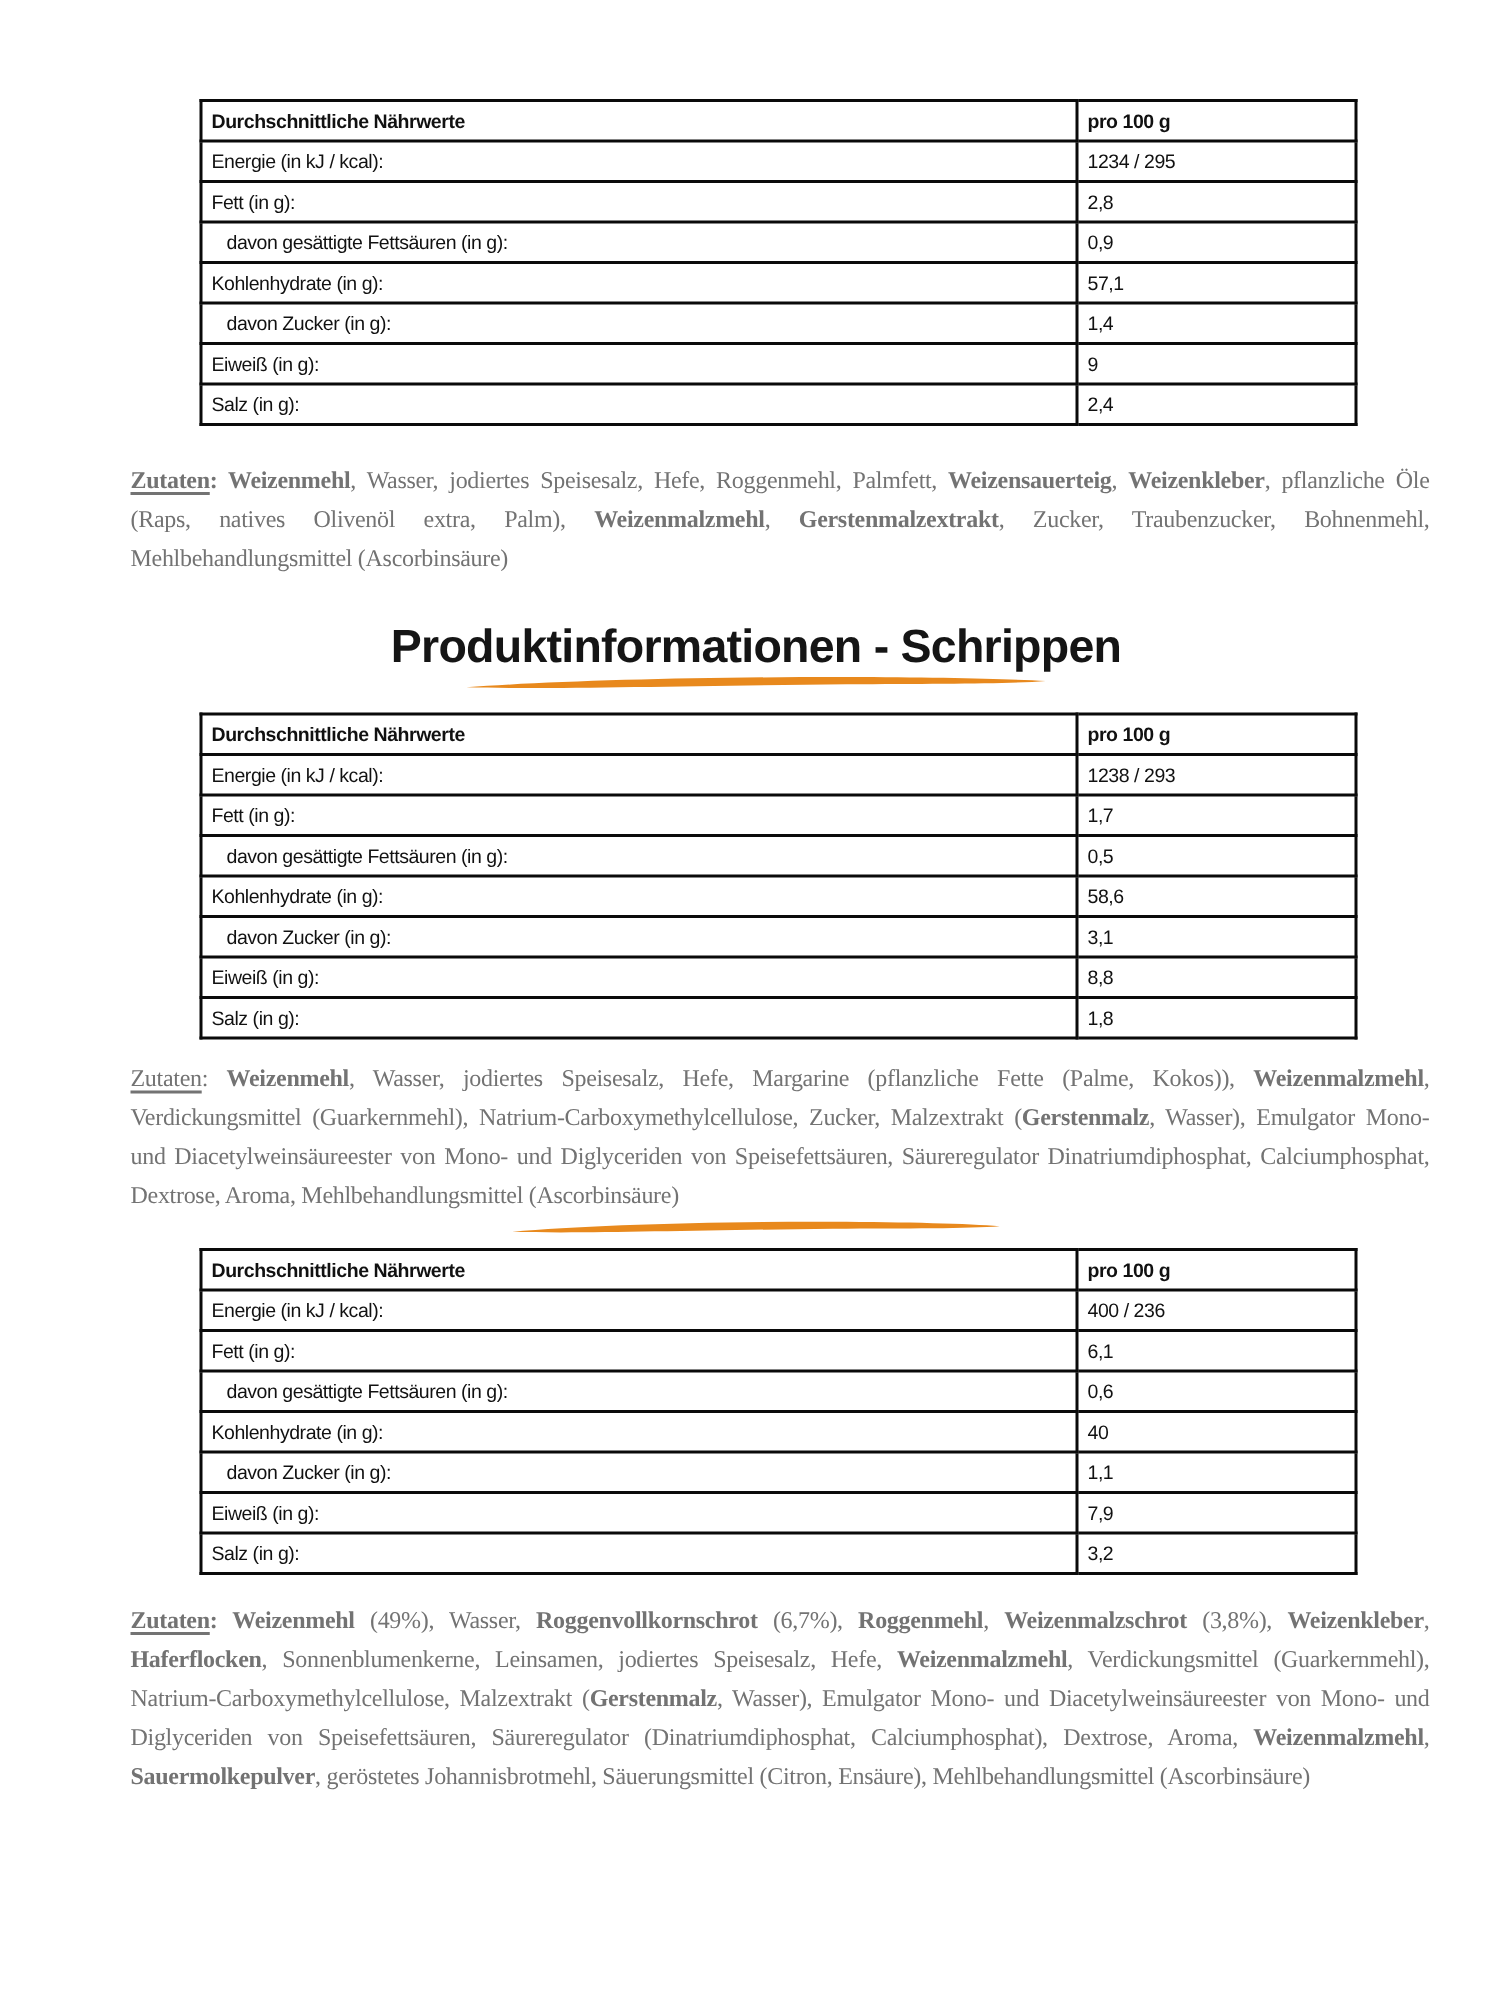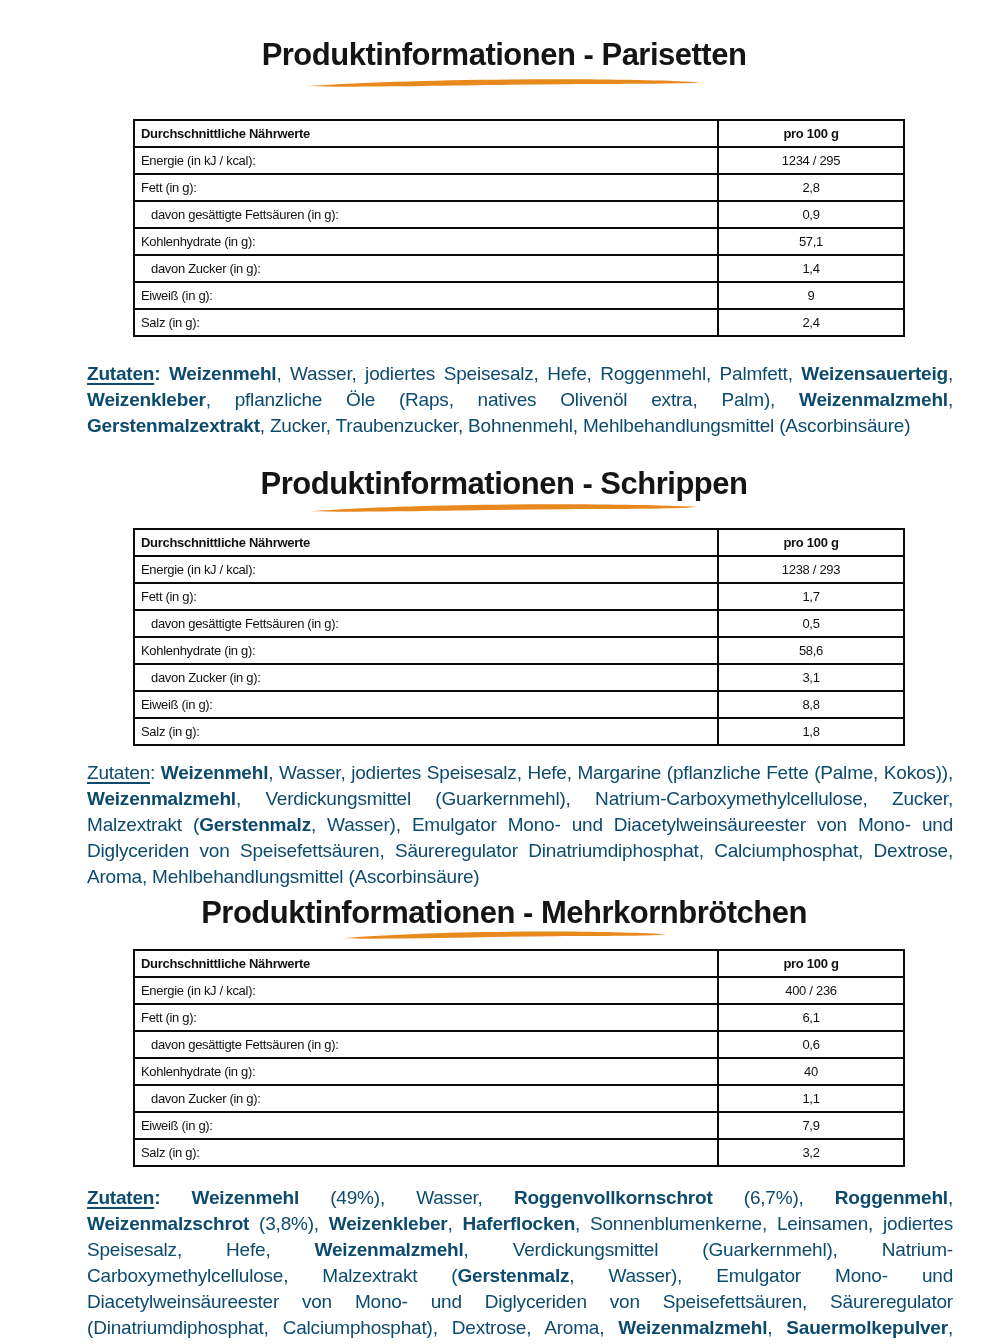--- a/index.html
+++ b/index.html
@@ -32,32 +32,33 @@
     height:27px;
     font-size:13px;
     line-height:22px;
     padding:1px 6px;
     vertical-align:middle;
     letter-spacing:-0.3px;
     overflow:hidden;
     white-space:nowrap;
   }
   .col-label { width:584px; text-align:left; }
-  .col-value { width:186px; text-align:center; }
+  .col-value { width:186px; text-align:left; }
   th.col-label { font-weight:700; }
   th.col-value { font-weight:700; }
   td.col-label.indent { padding-left:16px; }
 
   p.ingredients {
     width:866px;
-    font-size:19px;
+    font-size:16px;
     line-height:26px;
     letter-spacing:-0.2px;
     text-align:justify;
-    color:#0c4a6e;
+    color:#737373;
+    font-family:Liberation Serif, serif;
   }
   p.ingredients .b { font-weight:700; }
   p.ingredients .u { text-decoration:underline; text-decoration-thickness:2px; text-underline-offset:3px; }
 
   
   .sec1 .title-wrap { margin-bottom:0; }
   .sec1 table { margin-top:30px; }
   .sec1 p.ingredients { margin-top:24px; }
 
   .sec2 { margin-top:26px; }
@@ -69,28 +70,20 @@
   .sec3 .swoosh { margin-top:-4px; }
   .sec3 table { margin-top:8px; }
   .sec3 p.ingredients { margin-top:18px; }
 </style>
 </head>
 <body>
 
 <div class="page">
 
   <section class="sec1">
-    <div class="title-wrap">
-      <h1 class="title">Produktinformationen - Parisetten</h1>
-      <span class="swoosh" style="width:398px">
-        <svg viewBox="0 0 400 14" preserveAspectRatio="none" aria-hidden="true">
-          <path d="M3 11 C 60 6.5, 160 3.5, 262 3.6 C 322 3.7, 372 5, 397 7 C 372 8.6, 322 8.4, 262 8.8 C 160 9.6, 58 12.6, 3 11 Z" fill="#E8891D"></path>
-        </svg>
-      </span>
-    </div>
     <table class="nutrition-table">
       <thead>
         <tr>
           <th class="col-label">Durchschnittliche Nährwerte</th>
           <th class="col-value">pro 100 g</th>
         </tr>
       </thead>
       <tbody>
           <tr>
             <td class="col-label">Energie (in kJ / kcal):</td>
@@ -170,21 +163,20 @@
             <td class="col-label">Salz (in g):</td>
             <td class="col-value">1,8</td>
           </tr>
         </tbody>
     </table>
     <p class="ingredients"><span class="u">Zutaten</span><span>: </span><span class="b">Weizenmehl</span><span>, Wasser, jodiertes Speisesalz, Hefe, Margarine (pflanzliche Fette (Palme, Kokos)), </span><span class="b">Weizenmalzmehl</span><span>, Verdickungsmittel (Guarkernmehl), Natrium-Carboxymethylcellulose, Zucker, Malzextrakt (</span><span class="b">Gerstenmalz</span><span>, Wasser), Emulgator Mono- und Diacetylweinsäureester von Mono- und Diglyceriden von Speisefettsäuren, Säureregulator Dinatriumdiphosphat, Calciumphosphat, Dextrose, Aroma, Mehlbehandlungsmittel  (Ascorbinsäure)</span></p>
   </section>
 
   <section class="sec3">
     <div class="title-wrap">
-      <h1 class="title">Produktinformationen - Mehrkornbrötchen</h1>
       <span class="swoosh" style="width:330px">
         <svg viewBox="0 0 400 14" preserveAspectRatio="none" aria-hidden="true">
           <path d="M3 11 C 60 6.5, 160 3.5, 262 3.8 C 322 4, 372 5.2, 397 7 C 372 8.8, 322 8.4, 262 8.8 C 160 9.6, 58 12.6, 3 11 Z" fill="#E8891D"></path>
         </svg>
       </span>
     </div>
     <table class="nutrition-table">
       <thead>
         <tr>
           <th class="col-label">Durchschnittliche Nährwerte</th>

